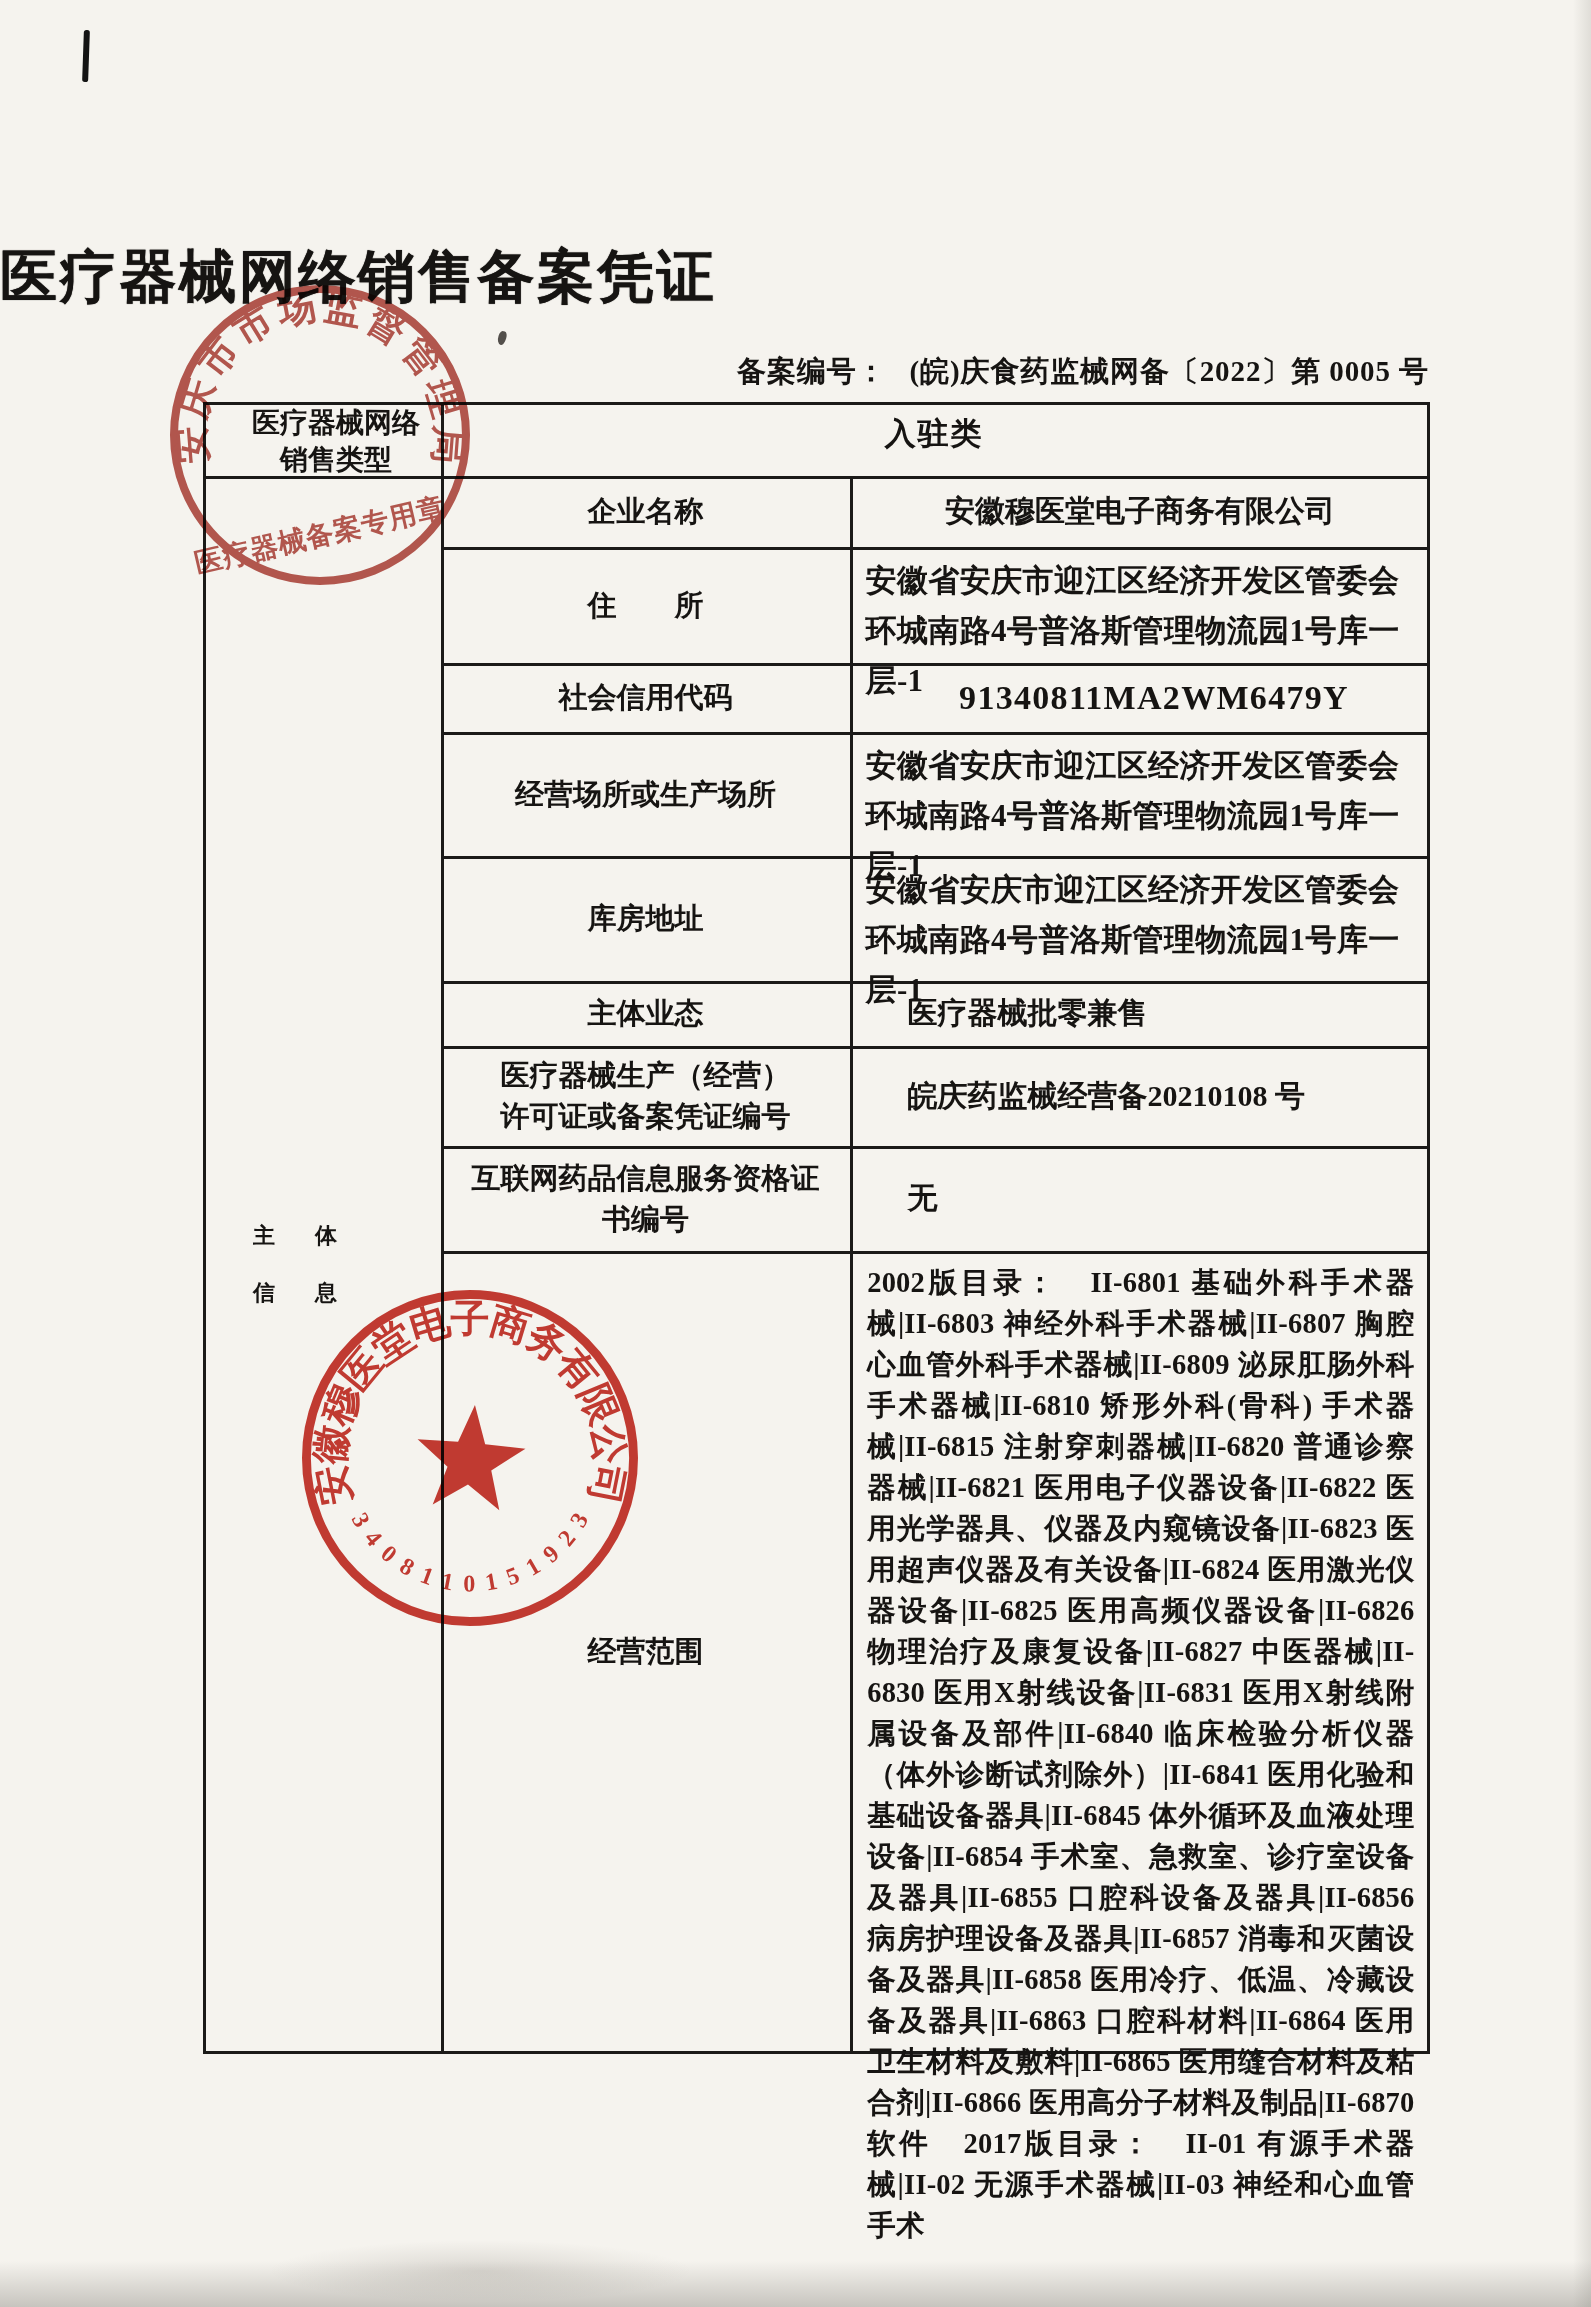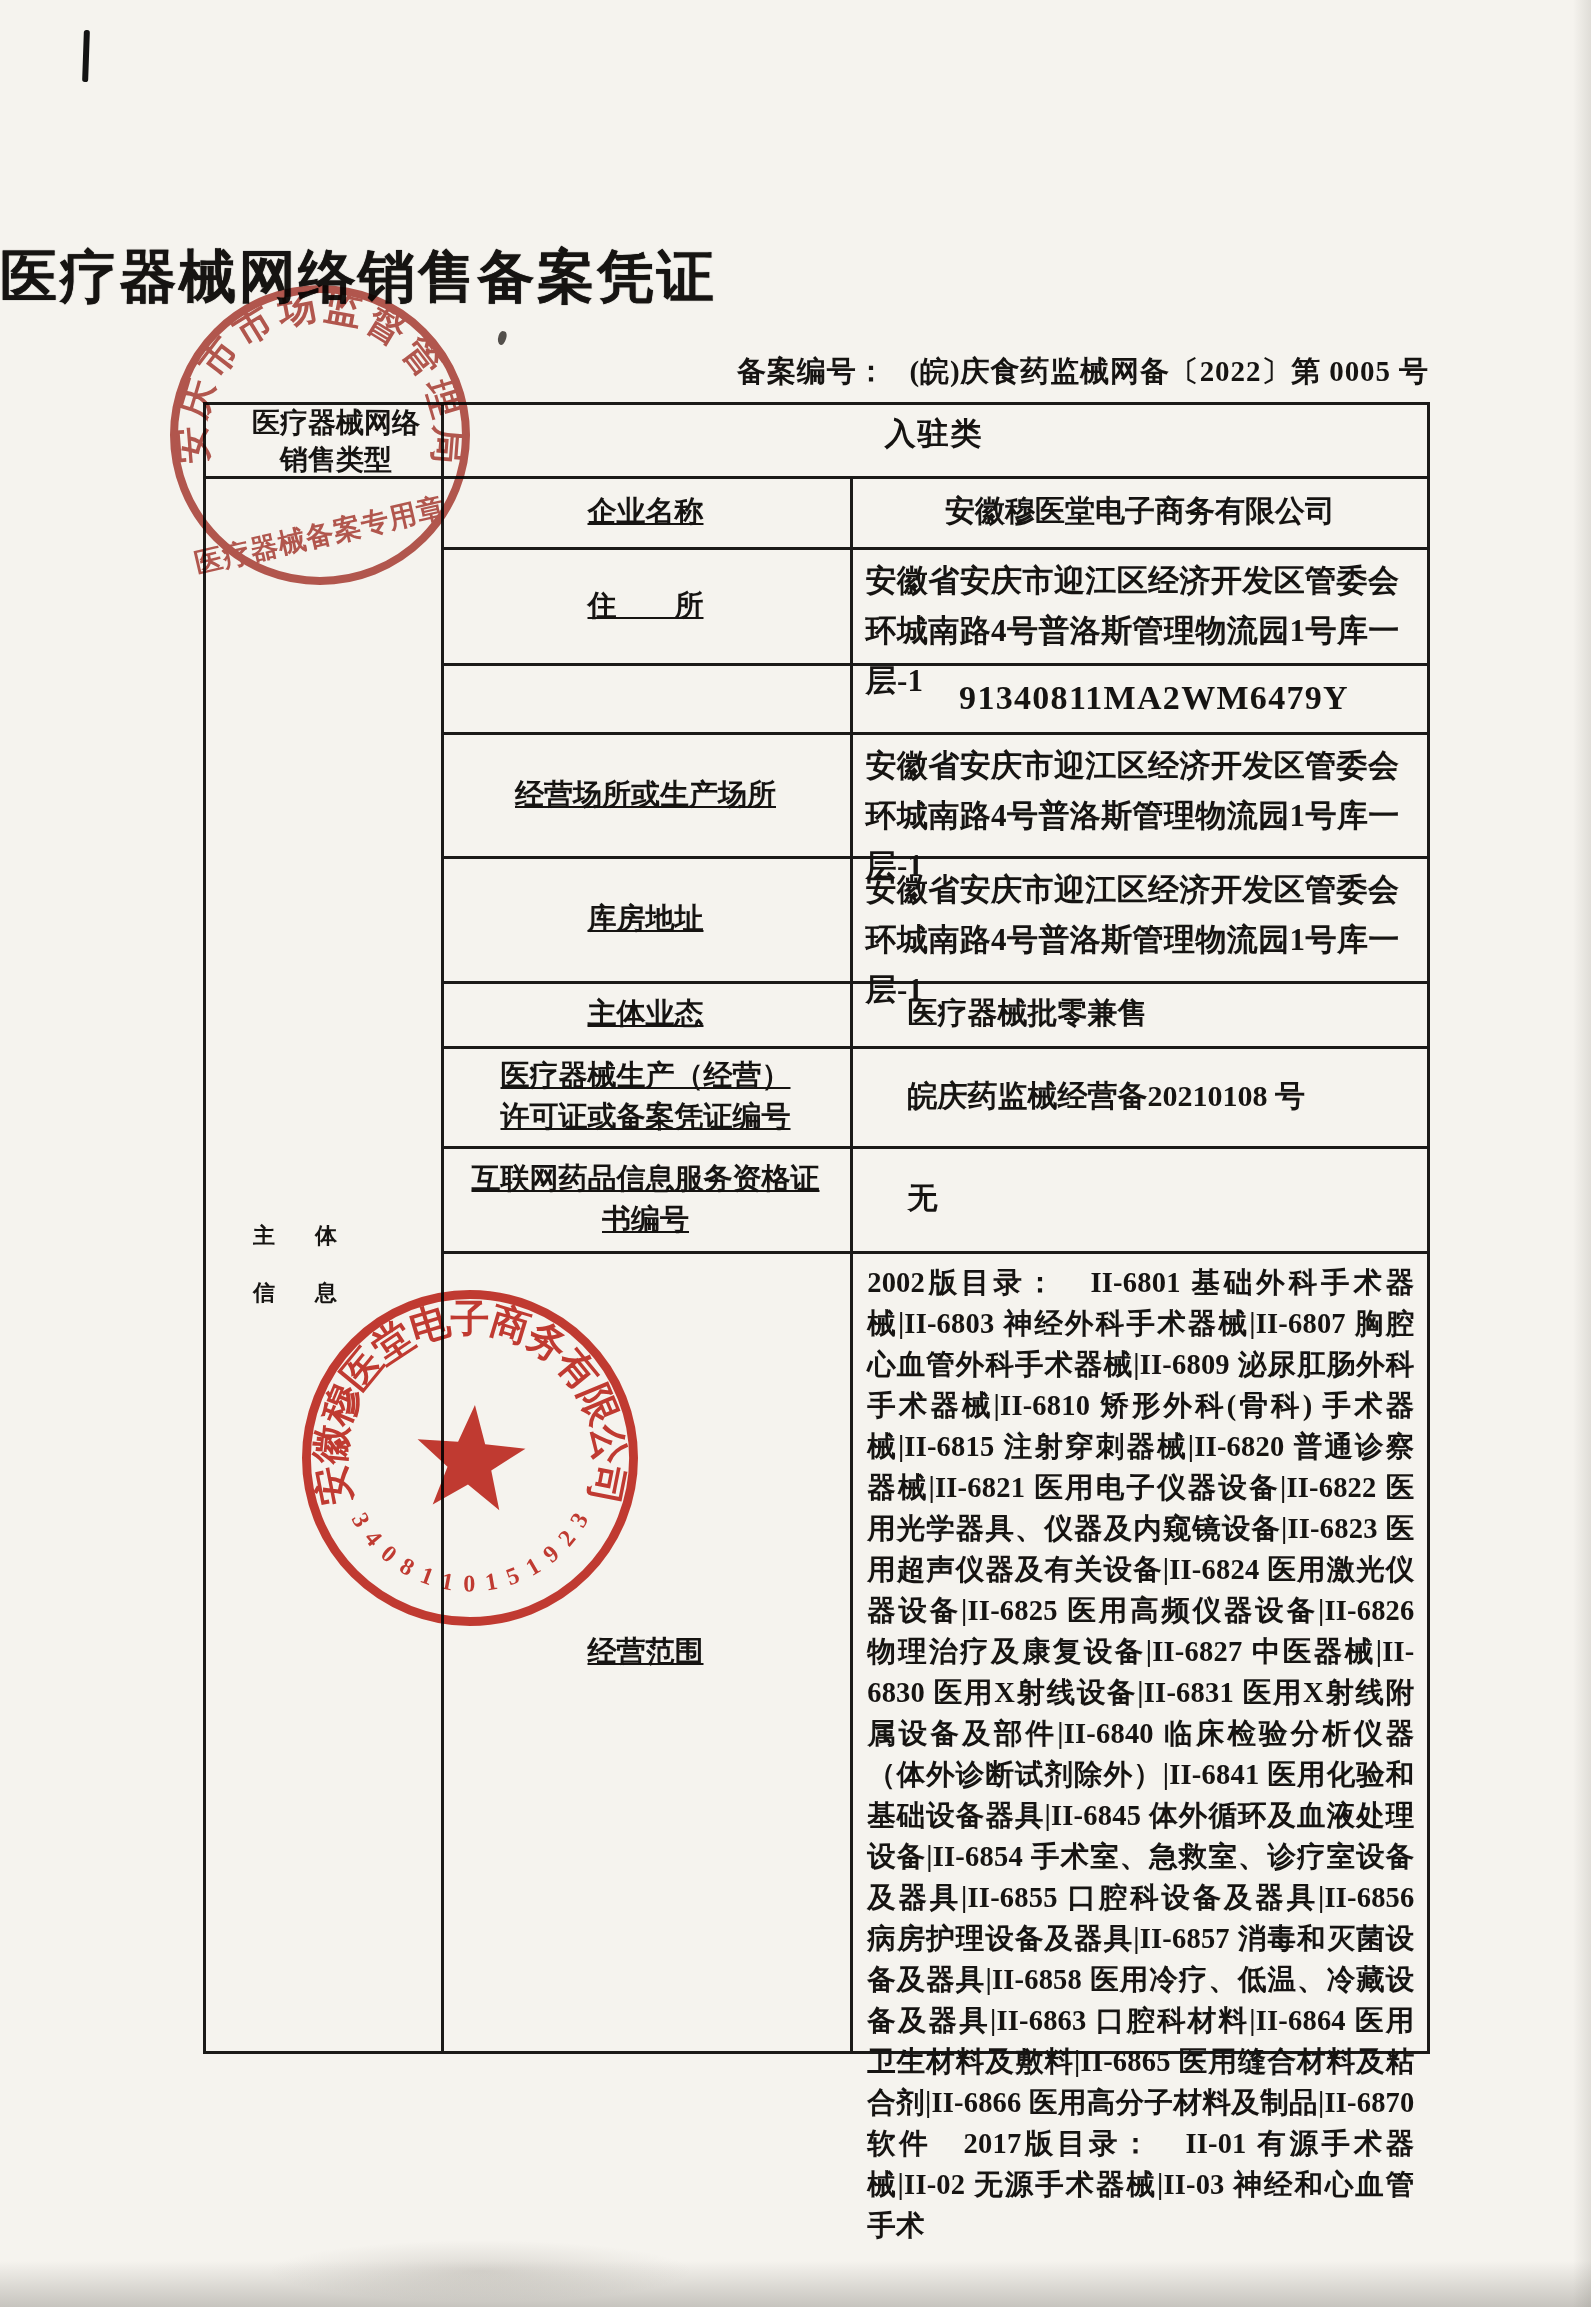--- a/index.html
+++ b/index.html
@@ -41,21 +41,21 @@
   .vline{width:2.7px;top:0;bottom:0;}
   .v1{left:235px;}
   .v2{left:644px;top:71px;}
   .hline{height:2.7px;left:235px;right:0;}
   .h1{top:71px;left:0;}
   .h2{top:142px;} .h3{top:258px;} .h4{top:327px;} .h5{top:451px;}
   .h6{top:576px;} .h7{top:641px;} .h8{top:741px;} .h9{top:846px;}
 
   .cell{position:absolute;display:flex;align-items:center;justify-content:center;
     box-sizing:border-box;font-weight:700;}
-  .lab{left:235px;width:409px;font-size:29px;text-align:center;white-space:pre-line;line-height:41px;text-decoration:underline;}
+  .lab{left:235px;width:409px;font-size:29px;text-align:center;white-space:pre-line;line-height:41px;}
   .val{left:647px;right:0;font-size:30px;}
   .val.left{justify-content:flex-start;padding-left:12.5px;margin-left:42px;}
   .addr{align-items:flex-start;padding:9px 9px 0 12.5px;font-size:31px;line-height:50px;
     justify-content:flex-start;text-align:left;letter-spacing:0.4px;}
   .code-val{font-size:34px;letter-spacing:1.3px;margin-left:28px;}
 
   .cell-type-label{left:0;top:0;width:260px;height:71px;font-size:28px;line-height:37px;white-space:pre-line;text-align:center;}
   .cell-type-value{left:235px;right:0;top:0;height:57px;font-size:31px;letter-spacing:1.8px;}
   .cell-entity{left:0;top:71px;width:187px;bottom:0;font-size:22px;line-height:57px;
     letter-spacing:9px;white-space:pre-line;text-align:right;}
@@ -109,20 +109,21 @@
 
     <div class="cell cell-entity">主　体
 信　息</div>
 
     <div class="cell lab r2">企业名称</div>
     <div class="cell val r2">安徽穆医堂电子商务有限公司</div>
 
     <div class="cell lab r3">住　　所</div>
     <div class="cell val addr r3">安徽省安庆市迎江区经济开发区管委会环城南路4号普洛斯管理物流园1号库一层-1</div>
 
+    <div class="cell lab r4">社会信用代码</div>
     <div class="cell val code-val r4">91340811MA2WM6479Y</div>
 
     <div class="cell lab r5">经营场所或生产场所</div>
     <div class="cell val addr r5">安徽省安庆市迎江区经济开发区管委会环城南路4号普洛斯管理物流园1号库一层-1</div>
 
     <div class="cell lab r6">库房地址</div>
     <div class="cell val addr r6">安徽省安庆市迎江区经济开发区管委会环城南路4号普洛斯管理物流园1号库一层-1</div>
 
     <div class="cell lab r7">主体业态</div>
     <div class="cell val left r7">医疗器械批零兼售</div>

